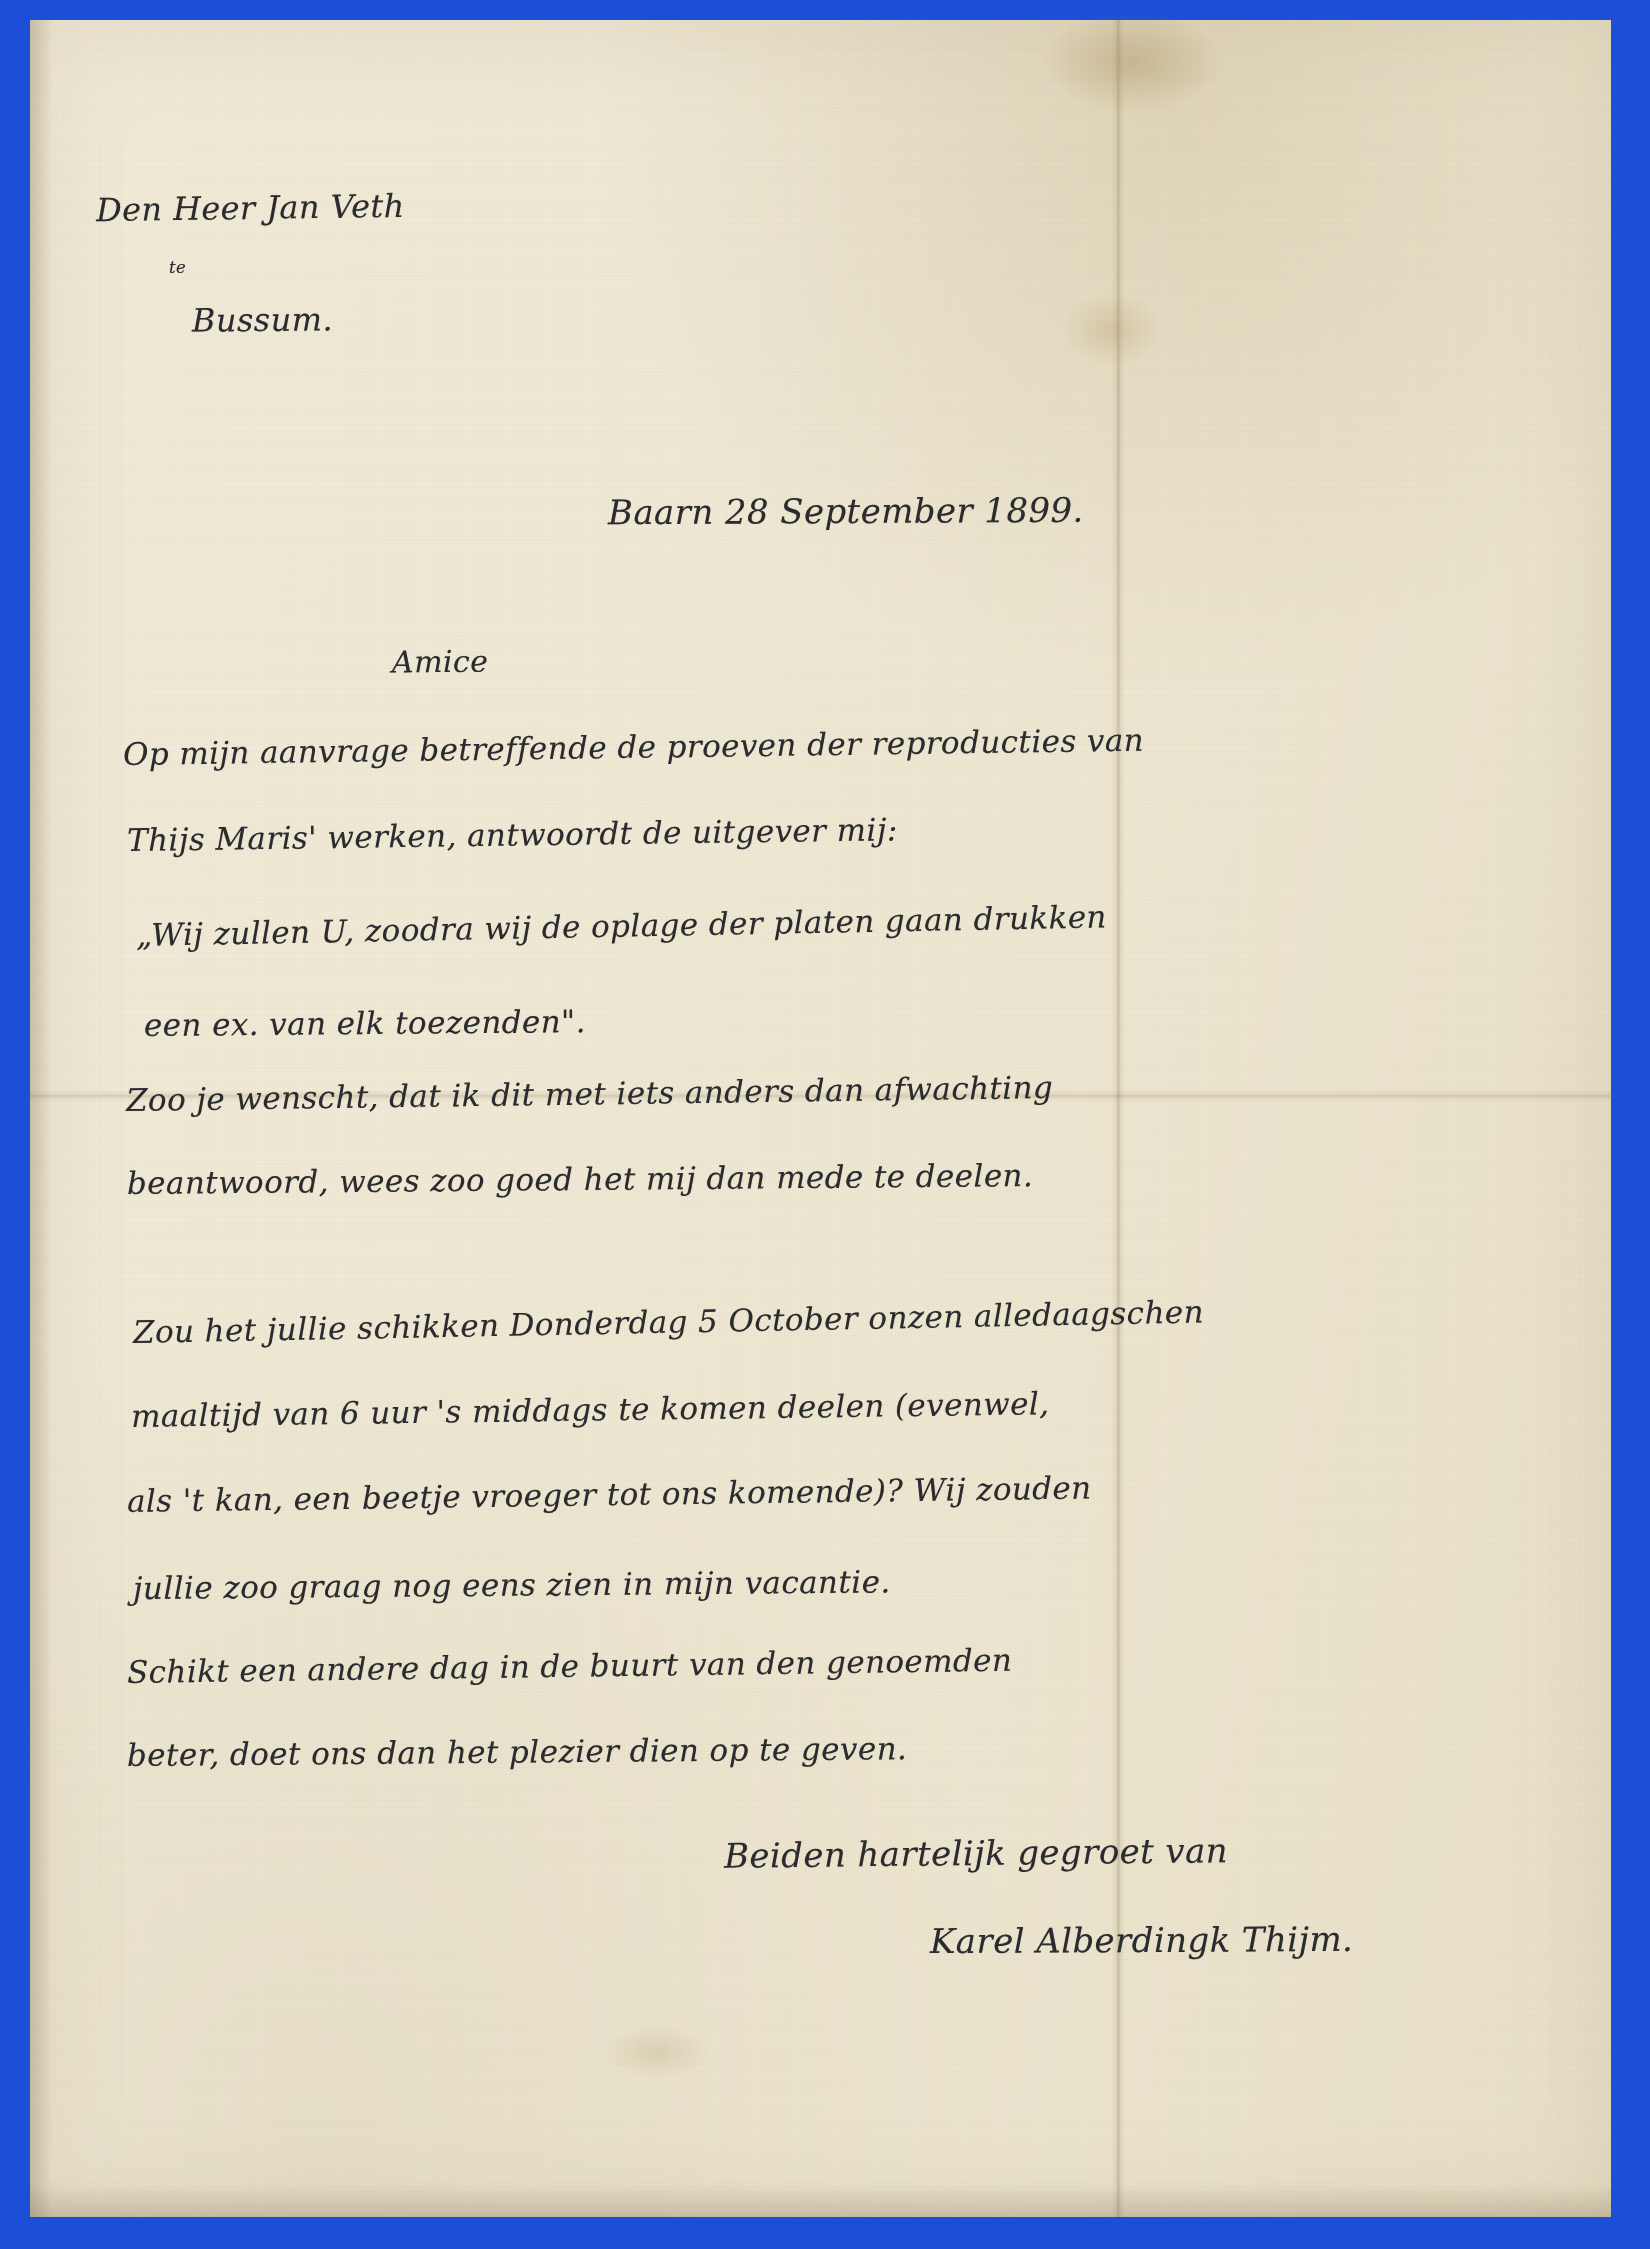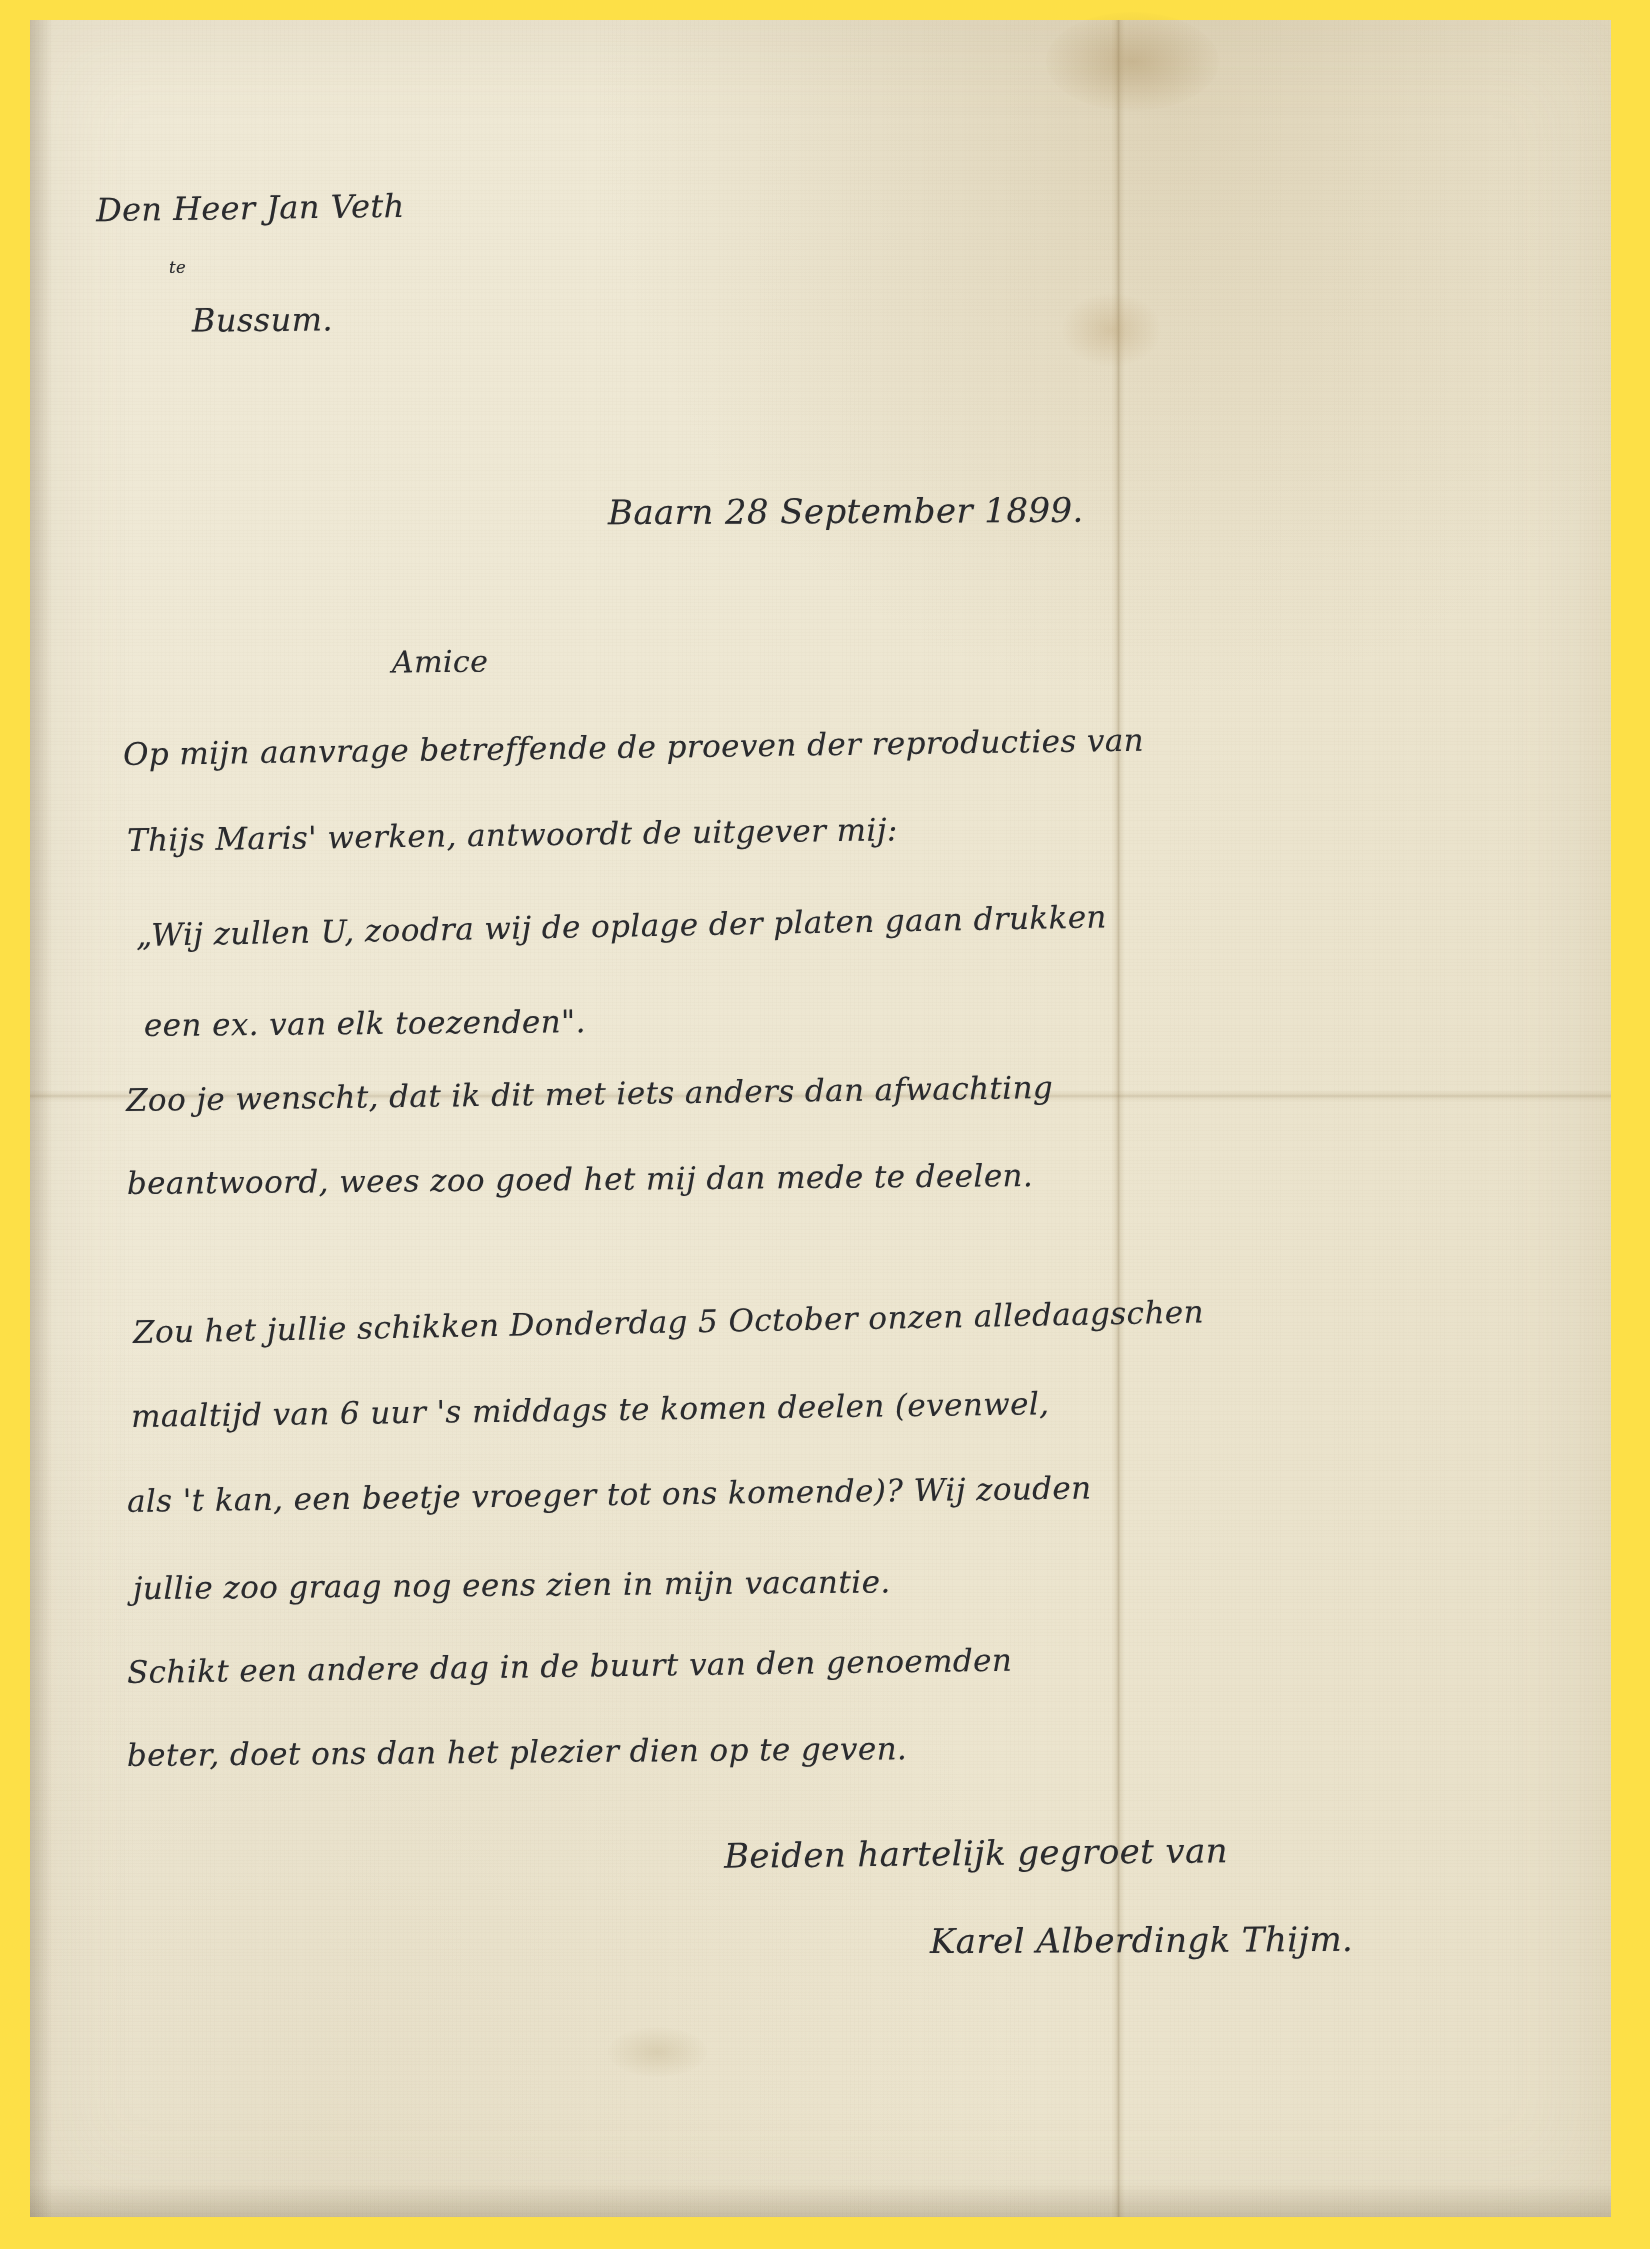--- a/index.html
+++ b/index.html
@@ -11,21 +11,21 @@
     width: 1650px;
     height: 2250px;
     overflow: hidden;
     font-family: "Liberation Serif", serif;
   }
 
   #scan {
     position: relative;
     width: 1650px;
     height: 2250px;
-    background: #fde047;
+    background: #1d4ed8;
   }
 
   
   #paper {
     position: absolute;
     left: 30px;
     top: 20px;
     width: 1581px;
     height: 2197px;
     background:

